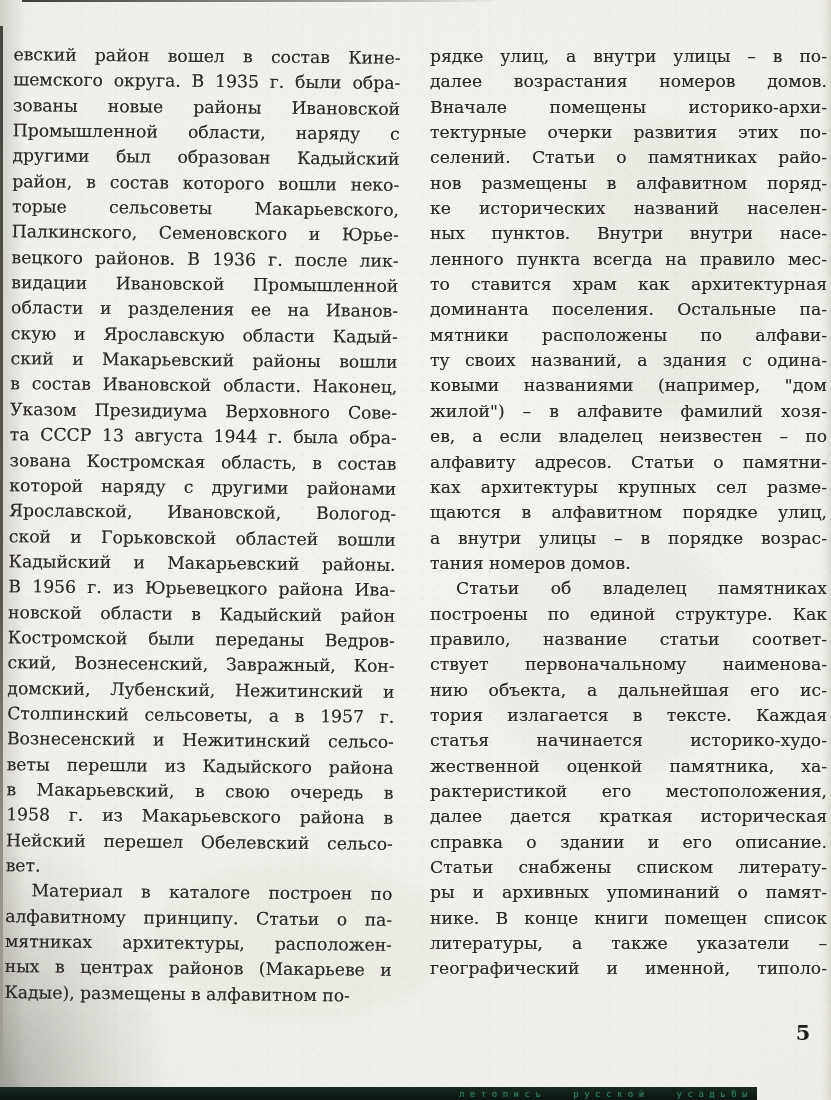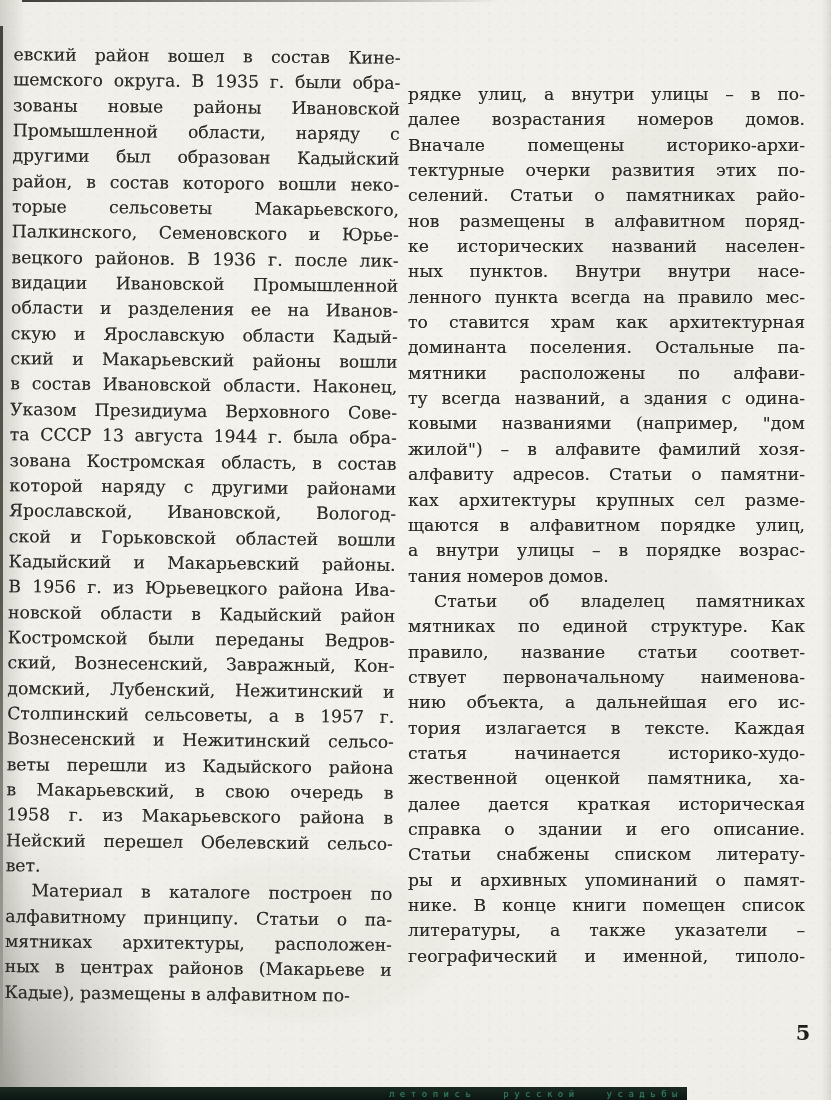--- a/index.html
+++ b/index.html
@@ -52,36 +52,36 @@
   .smudge.s2{left:480px;top:520px;width:260px;height:260px;opacity:0.045;}
   .smudge.s3{left:150px;top:860px;width:300px;height:160px;opacity:0.04;}
 
   
   .col{
     position:absolute;top:44px;
     font-size:17.2px;line-height:25.35px;color:#2c2a27;
     text-shadow:0 0 0.5px rgba(44,42,39,0.55);
   }
   .col-left{left:9px;width:387px;transform:rotate(0.55deg);transform-origin:50% 50%;}
-  .col-right{left:408px;width:397px;margin-top:38px;}
+  .col-right{left:430px;width:397px;}
   .line{
     text-align:justify;text-align-last:justify;
     overflow:hidden;white-space:normal;
   }
   .line.last{text-align-last:left;}
   .line.indent{text-indent:26px;}
 
   .page-number{
     position:absolute;left:786px;top:1020px;width:34px;
     font-weight:bold;font-size:21px;color:#1e1d1b;text-align:center;
   }
 
   
   .footer-band{
-    position:absolute;left:0;bottom:0;width:687px;height:13px;
+    position:absolute;left:0;bottom:0;width:757px;height:13px;
     background:linear-gradient(#1a2a22, #0b1511);
     display:flex;align-items:center;justify-content:flex-end;
   }
   .footer-logo{
     font-family:"DejaVu Sans Mono","Liberation Mono",monospace;
     font-size:9px;color:#2f7a58;
     letter-spacing:5.5px;word-spacing:16px;
     padding-right:4px;white-space:nowrap;
     text-shadow:0 0 1px rgba(70,160,115,0.5);
   }
@@ -153,38 +153,40 @@
         <div class="line">Вначале помещены историко-архи-</div>
         <div class="line">тектурные очерки развития этих по-</div>
         <div class="line">селений. Статьи о памятниках райо-</div>
         <div class="line">нов размещены в алфавитном поряд-</div>
         <div class="line">ке исторических названий населен-</div>
         <div class="line">ных пунктов. Внутри внутри насе-</div>
         <div class="line">ленного пункта всегда на правило мес-</div>
         <div class="line">то ставится храм как архитектурная</div>
         <div class="line">доминанта поселения. Остальные па-</div>
         <div class="line">мятники расположены по алфави-</div>
-        <div class="line">ту всегда названий, а здания с одина-</div>
+        <div class="line">ту своих названий, а здания с одина-</div>
         <div class="line">ковыми названиями (например, "дом</div>
         <div class="line">жилой") – в алфавите фамилий хозя-</div>
+        <div class="line">ев, а если владелец неизвестен – по</div>
         <div class="line">алфавиту адресов. Статьи о памятни-</div>
         <div class="line">ках архитектуры крупных сел разме-</div>
         <div class="line">щаются в алфавитном порядке улиц,</div>
         <div class="line">а внутри улицы – в порядке возрас-</div>
         <div class="line last">тания номеров домов.</div>
       </div>
       <div class="para">
         <div class="line indent">Статьи об владелец памятниках</div>
-        <div class="line">мятниках по единой структуре. Как</div>
+        <div class="line">построены по единой структуре. Как</div>
         <div class="line">правило, название статьи соответ-</div>
         <div class="line">ствует первоначальному наименова-</div>
         <div class="line">нию объекта, а дальнейшая его ис-</div>
         <div class="line">тория излагается в тексте. Каждая</div>
         <div class="line">статья начинается историко-худо-</div>
         <div class="line">жественной оценкой памятника, ха-</div>
+        <div class="line">рактеристикой его местоположения,</div>
         <div class="line">далее дается краткая историческая</div>
         <div class="line">справка о здании и его описание.</div>
         <div class="line">Статьи снабжены списком литерату-</div>
         <div class="line">ры и архивных упоминаний о памят-</div>
         <div class="line">нике. В конце книги помещен список</div>
         <div class="line">литературы, а также указатели –</div>
         <div class="line">географический и именной, типоло-</div>
       </div>
     </div>
 

